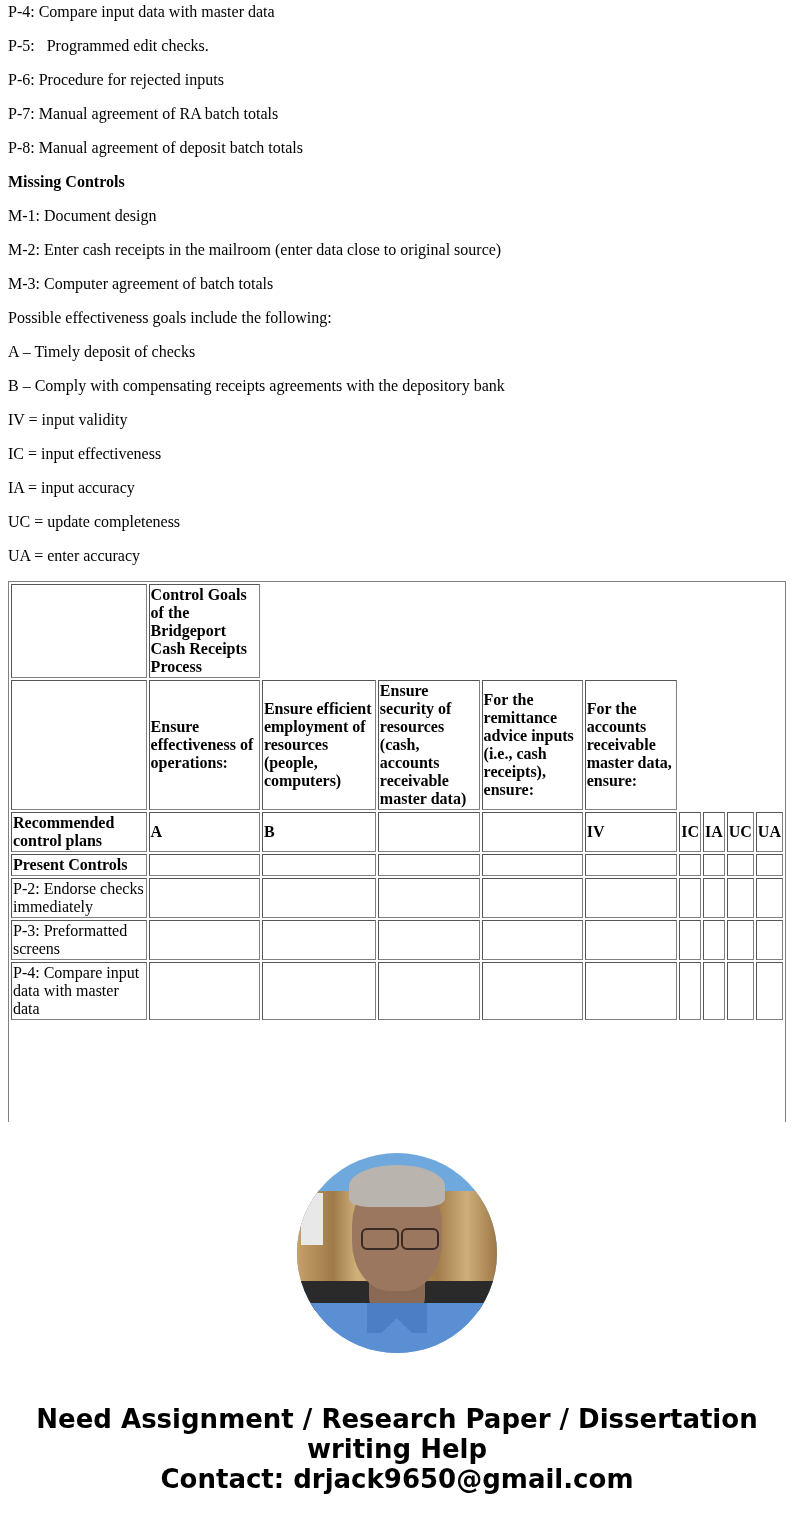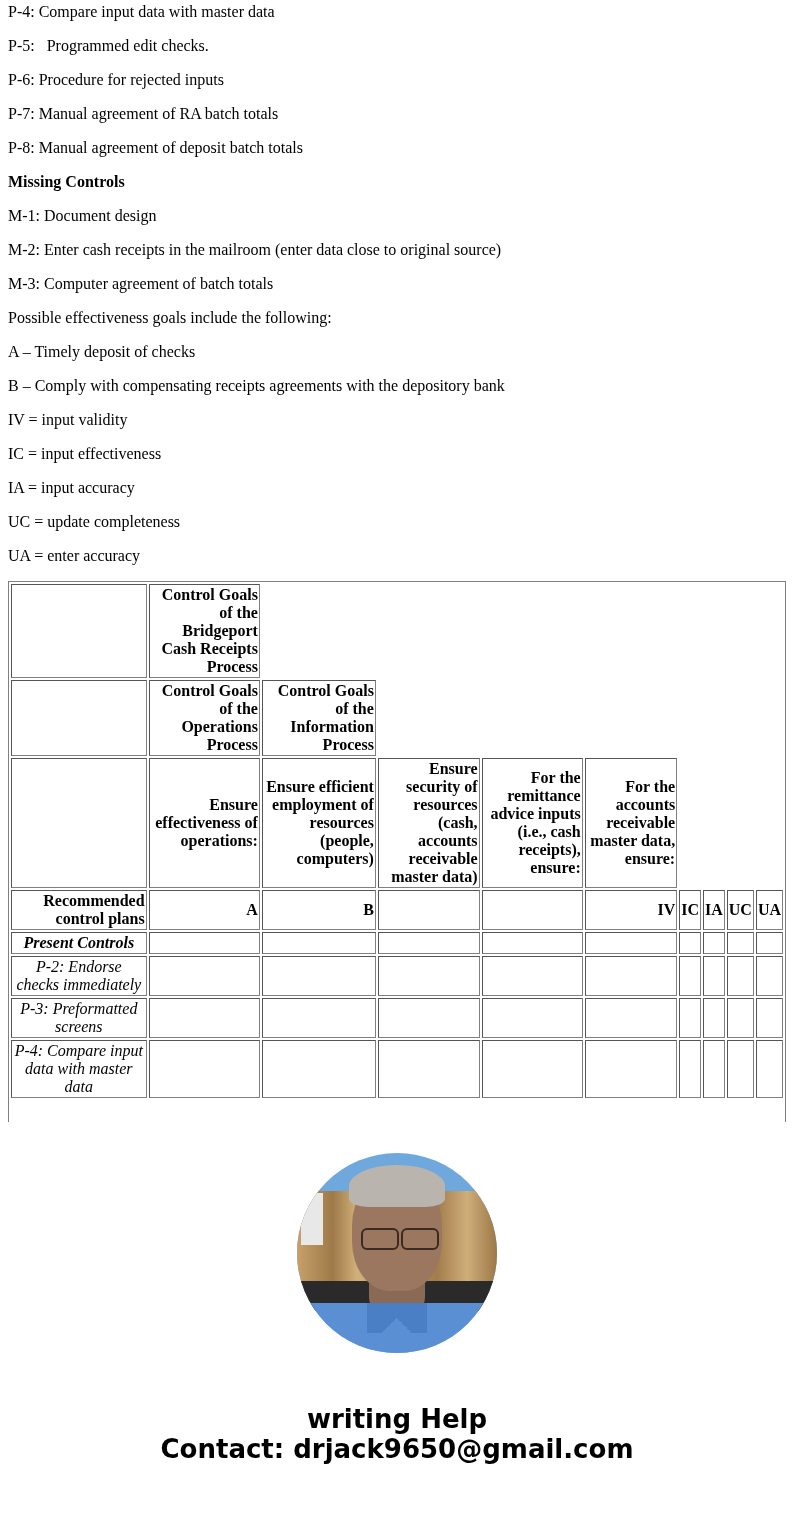--- a/index.html
+++ b/index.html
@@ -20,22 +20,22 @@
     border-collapse: separate; border-spacing: 2px;
     position: absolute; left: 0; top: 0;
     table-layout: fixed;
   }
   table.grid td {
     border: 1px solid #808080; border-top-color: #555; border-left-color: #555;
     padding: 1px; vertical-align: middle; text-align: left;
     font-size: 16px; line-height: 18px; box-sizing: border-box;
   }
   table.grid td.empty-corner { border: none; }
-  table.grid td.hdr { font-weight: bold; text-align: right; }
-  table.grid td.rowlabel { text-align: center; font-weight: normal; font-style: italic; }
+  table.grid td.hdr { font-weight: bold; text-align: left; }
+  table.grid td.rowlabel { text-align: left; font-weight: normal; }
   table.grid td.rowlabel.b { font-weight: bold; }
 
   .photo {
     position: absolute; left: 297px; top: 1153px; width: 200px; height: 200px;
     border-radius: 50%; overflow: hidden;
     background: #6fa8dc;
   }
   .photo .wall { position: absolute; left: 0; top: 38px; width: 200px; height: 92px;
     background: linear-gradient(90deg, #c7a06a 0%, #9d7a48 18%, #d2b07a 30%, #a27d4b 70%, #cfae7a 85%, #9c7847 100%); }
   .photo .switch { position: absolute; left: 4px; top: 40px; width: 22px; height: 52px; background: #e8e8e8; }
@@ -89,26 +89,20 @@
         <col style="width:20px">
         <col style="width:20px">
       <col style="width:26px">
         <col style="width:26px">
     </colgroup>
     <tbody>
         <tr style="height:92px">
       <td></td>
       <td class="hdr">Control Goals of the Bridgeport Cash Receipts Process</td>
       <td class="empty-corner" colspan="8"></td>
-    </tr>
-    <tr style="height:74px">
-      <td></td>
-      <td class="hdr">Control Goals of the Operations Process</td>
-      <td class="hdr">Control Goals of the Information Process</td>
-      <td class="empty-corner" colspan="7"></td>
     </tr>
     <tr style="height:128px">
       <td></td>
       <td class="hdr">Ensure effectiveness of operations:</td>
       <td class="hdr">Ensure efficient employment of resources (people, computers)</td>
       <td class="hdr">Ensure security of resources (cash, accounts receivable master data)</td>
       <td class="hdr">For the remittance advice inputs (i.e., cash receipts), ensure:</td>
       <td class="hdr">For the accounts receivable master data, ensure:</td>
       <td class="empty-corner" colspan="4"></td>
     </tr>
@@ -183,15 +177,16 @@
   <div class="shirt"></div>
   <div class="neck"></div>
   <div class="head"></div>
   <div class="hair"></div>
   <div class="glasses-l"></div>
   <div class="glasses-r"></div>
   <div class="collar"></div>
 </div>
 
 <div class="cta">
+  <div>Need Assignment / Research Paper / Dissertation</div>
   <div>writing Help</div>
   <div>Contact: drjack9650@gmail.com</div>
 </div>
 
 </body></html>

